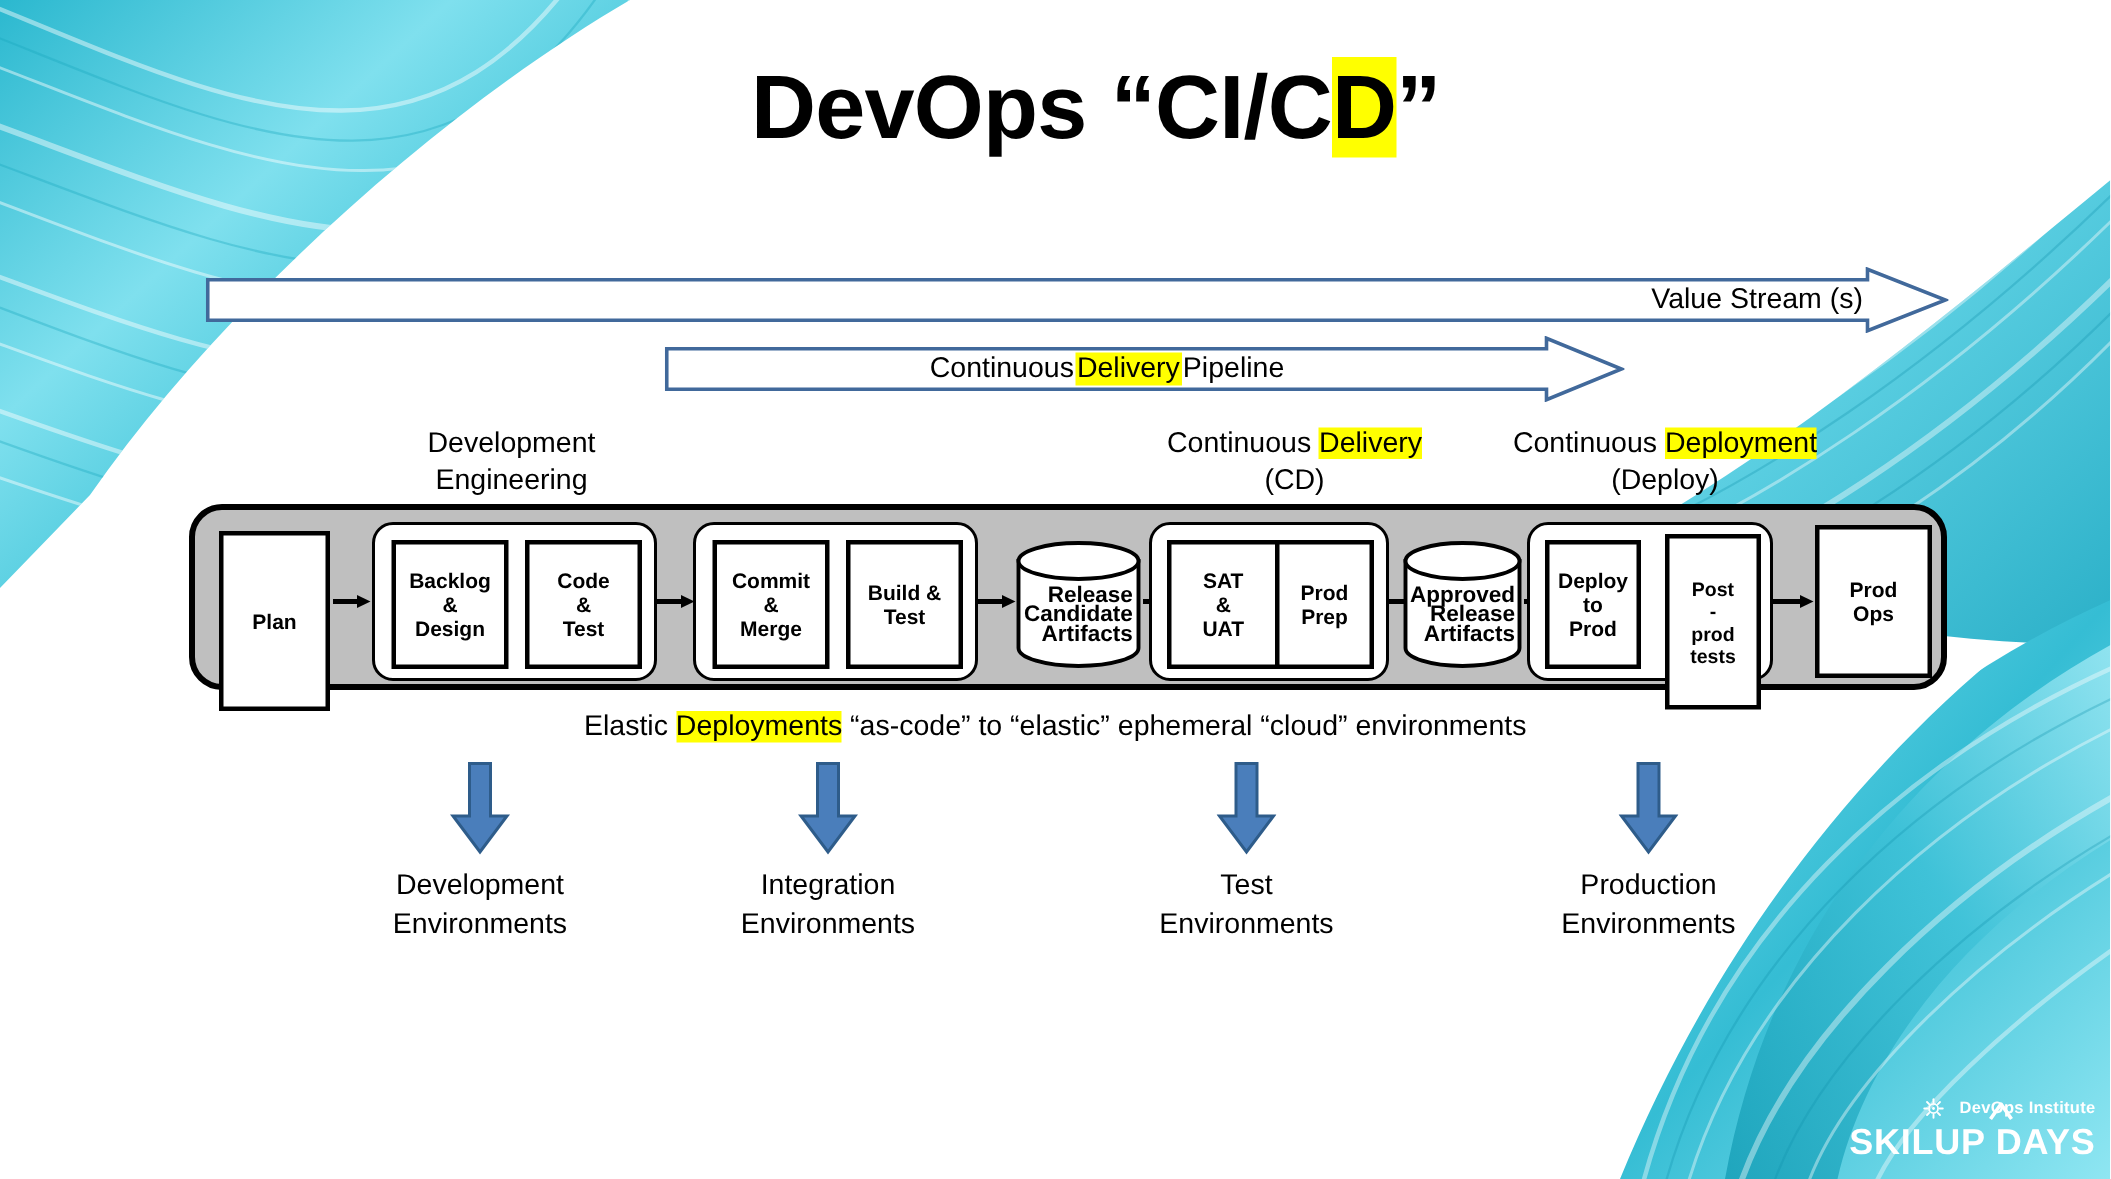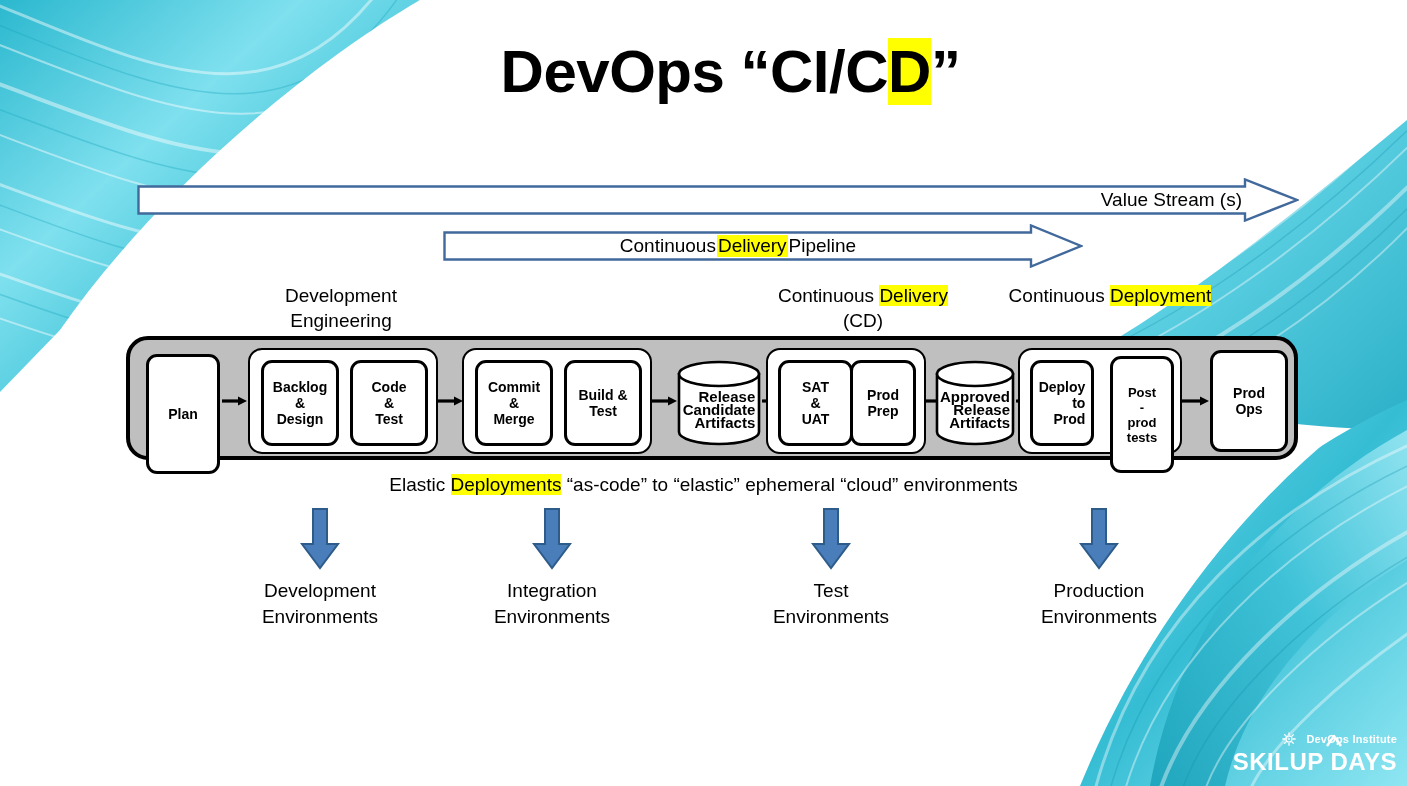--- a/index.html
+++ b/index.html
@@ -44,21 +44,21 @@
   .ch2{left:440px;top:283px;width:235px;}
   .ch3{left:747px;top:283px;width:232px;}
   .ch4{left:985px;top:283px;width:250px;}
 
   
   .pipe{
     position:absolute;left:126px;top:336px;width:1172px;height:124px;
     background:#bfbfbf;border:4px solid #000;border-radius:22px;box-sizing:border-box;
   }
   .node{
-    position:absolute;background:#fff;border:3px solid #000;border-radius:11px;
+    position:absolute;background:#fff;border:3px solid #000;border-radius:0;
     box-sizing:border-box;display:flex;align-items:center;justify-content:center;
     text-align:center;font-weight:bold;font-size:14px;line-height:16px;
   }
   .grp{
     position:absolute;background:#fff;border:2px solid #000;border-radius:14px;
     box-sizing:border-box;
   }
   .cyl{position:absolute;}
   .cyl .ctext{
     position:absolute;left:0;top:0;width:100%;height:100%;
@@ -206,20 +206,21 @@
   <div class="colhead ch3">
     <div>
       <span>Continuous </span><span class="hl">Delivery</span>
     </div>
     <div>(CD)</div>
   </div>
   <div class="colhead ch4">
     <div>
       <span>Continuous </span><span class="hl">Deployment</span>
     </div>
+    <div>(Deploy)</div>
   </div>
 
   <div class="pipe">
 
     <div class="node" style="left:16px;top:14px;width:74px;height:120px;">
       <span>Plan</span>
     </div>
 
     <svg class="conn" style="left:92px;top:55px;width:26px;height:12px;" viewBox="0 0 26 12">
       <path d="M0,6 L17,6" stroke="#000" stroke-width="3.2"></path>
@@ -288,21 +289,21 @@
       </svg>
       <div class="ctext">Approved<br>Release<br>Artifacts</div>
     </div>
 
     <svg class="conn" style="left:886px;top:55px;width:26px;height:12px;" viewBox="0 0 26 12">
       <path d="M0,6 L17,6" stroke="#000" stroke-width="3.2"></path>
         <path d="M25,6 L16,1.6 L16,10.4 Z" fill="#000"></path>
     </svg>
 
     <div class="grp" style="left:888px;top:8px;width:164px;height:106px;">
-      <div class="node" style="left:10px;top:10px;width:64px;height:86px;text-align:right;">
+      <div class="node" style="left:10px;top:10px;width:64px;height:86px;">
         <span>Deploy<br>to<br>Prod</span>
       </div>
       <div class="node" style="left:90px;top:6px;width:64px;height:117px;font-size:13px;line-height:15px;">
         <span>Post<br>-<br>prod<br>tests</span>
       </div>
     </div>
 
     <svg class="conn" style="left:1052px;top:55px;width:28px;height:12px;" viewBox="0 0 28 12">
       <path d="M0,6 L19,6" stroke="#000" stroke-width="3.2"></path>
         <path d="M27,6 L18,1.6 L18,10.4 Z" fill="#000"></path>

